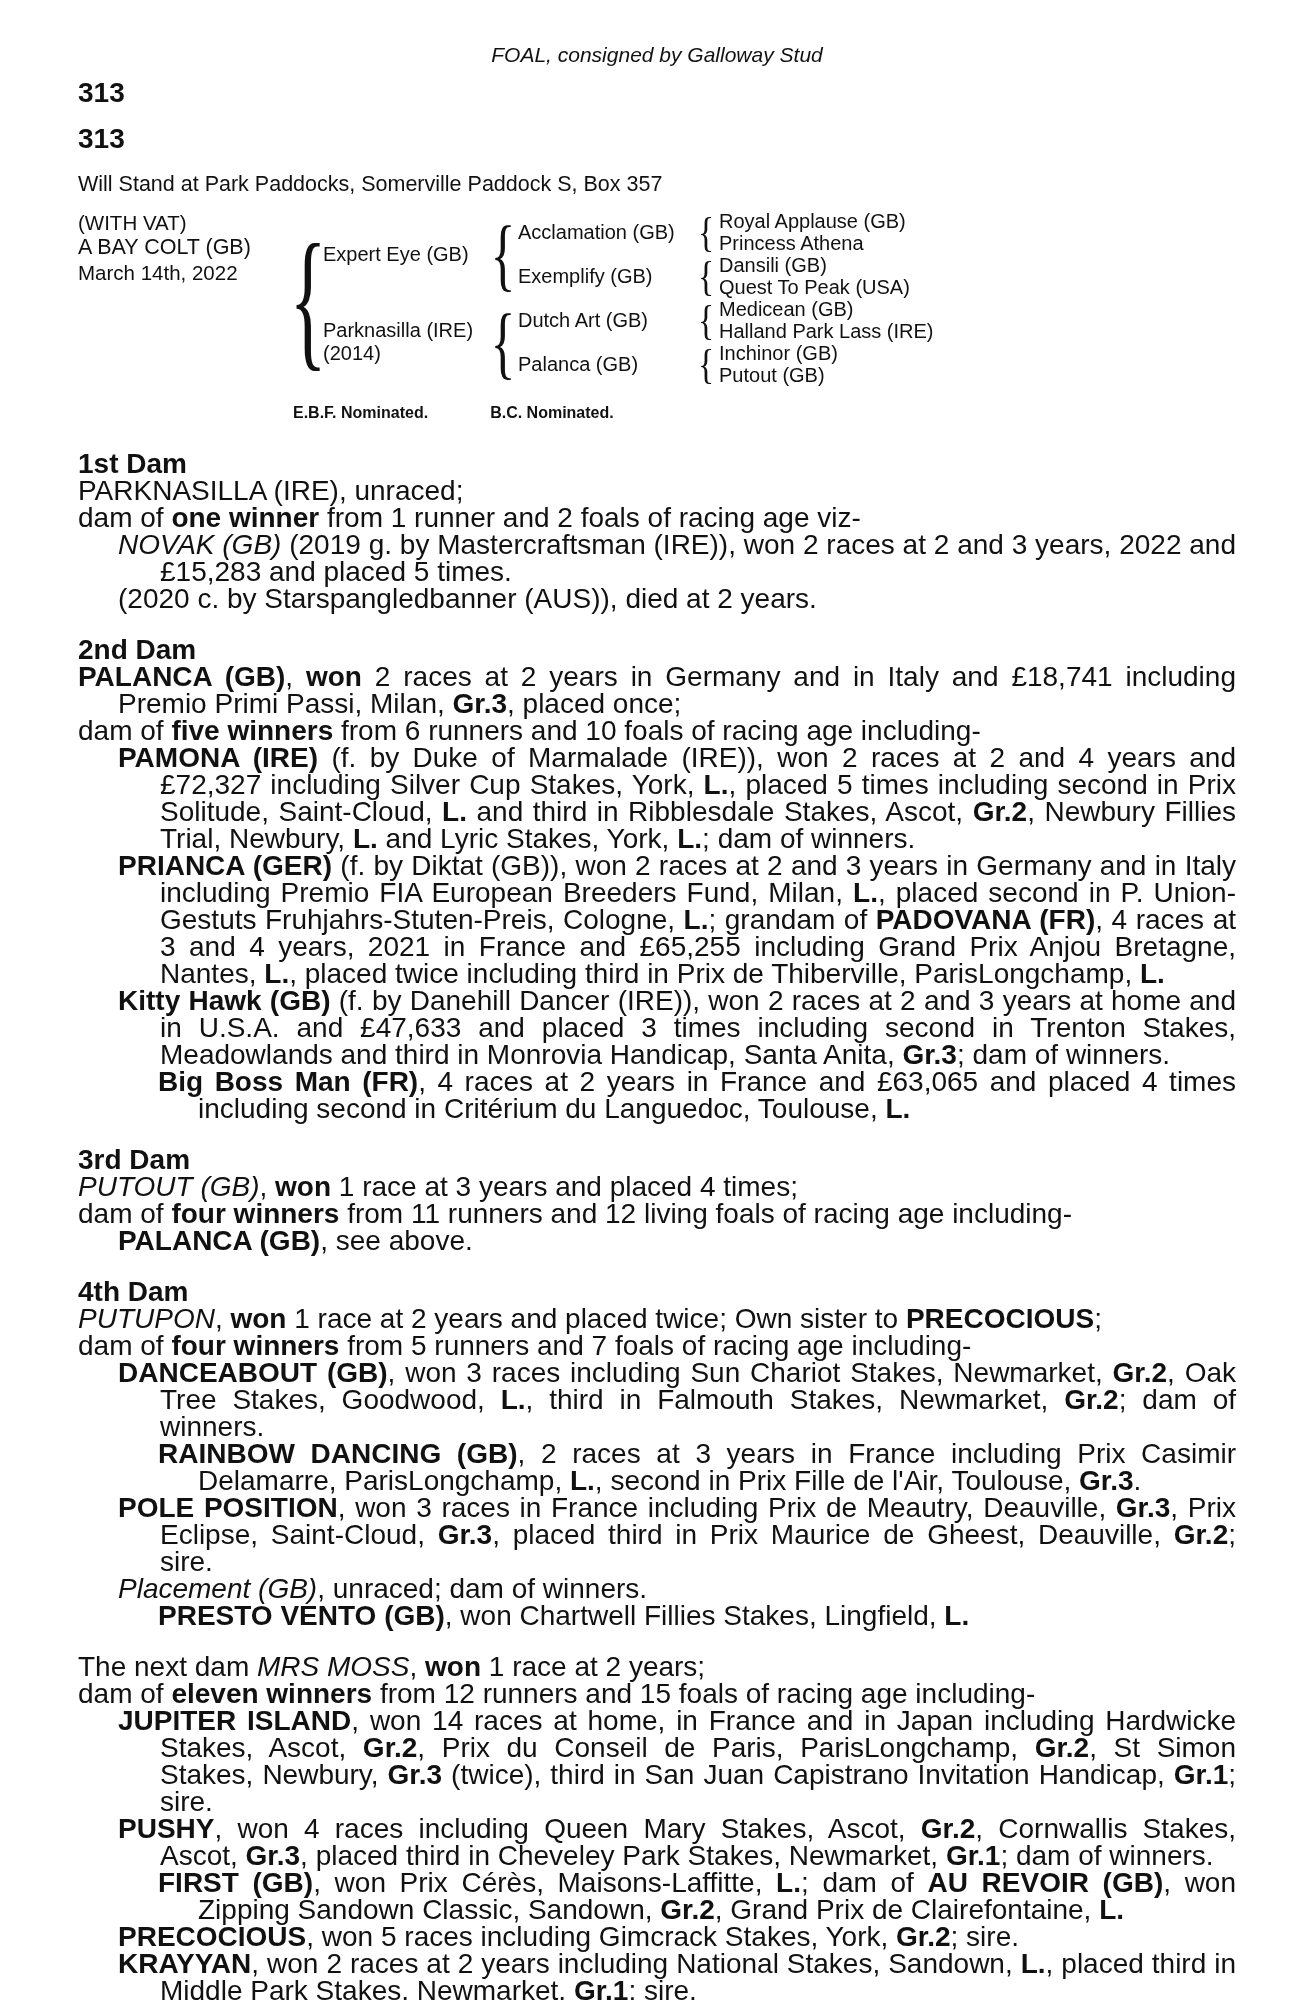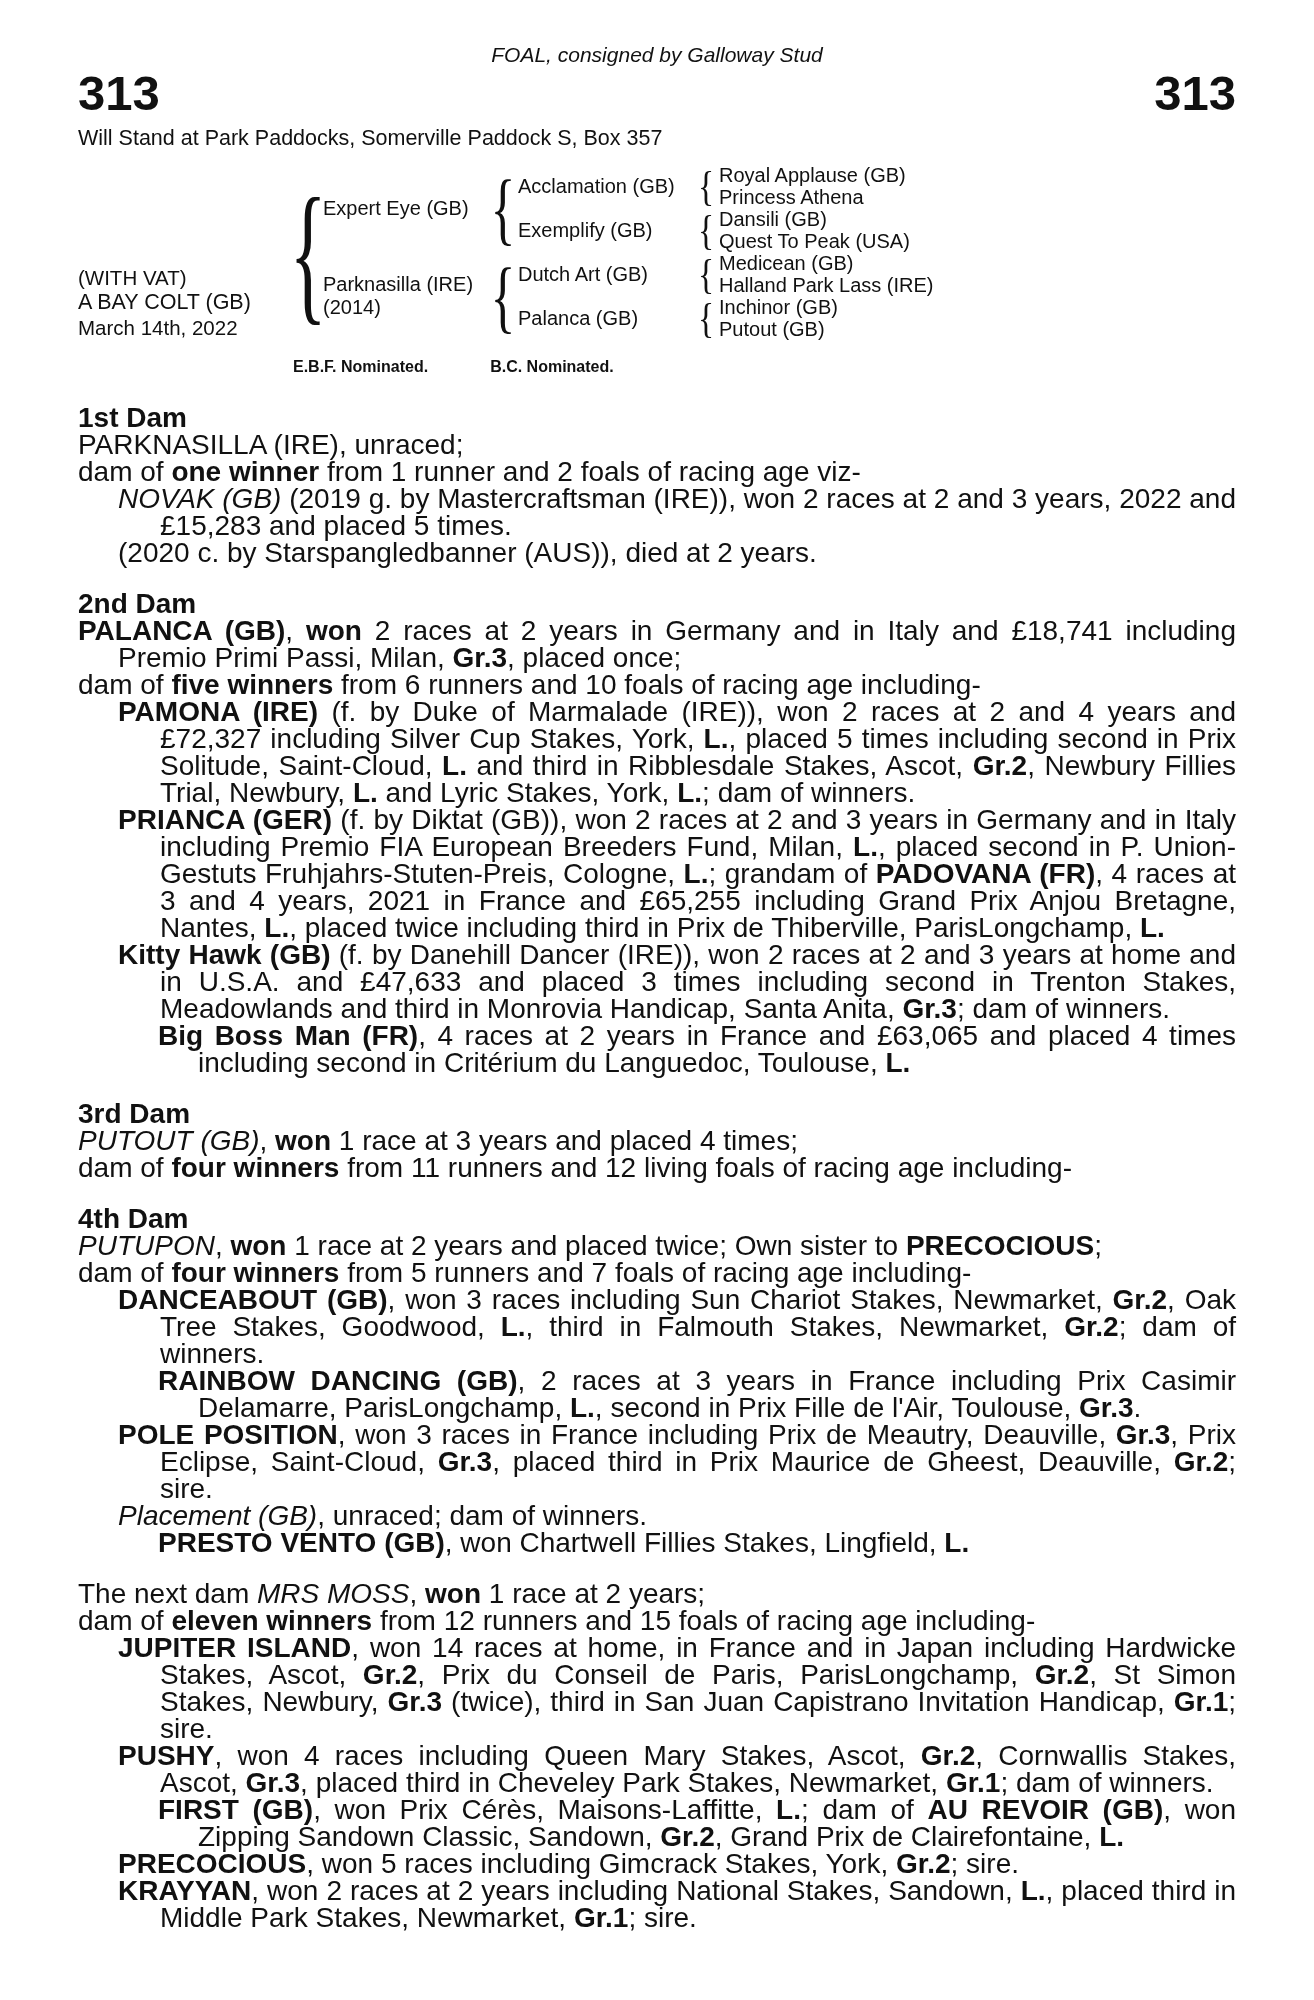--- a/index.html
+++ b/index.html
@@ -13,35 +13,35 @@
     font-family: "Liberation Sans", sans-serif;
     box-sizing: border-box;
     padding: 42px 78px 8px 78px;
     overflow: hidden;
   }
 
   
   .consign { text-align: center; font-style: italic; font-size: 21px; line-height: 26px; }
   .lot-row {
     display: flex; justify-content: space-between; align-items: flex-start;
-    font-weight: bold; font-size: 49px; line-height: 46px; margin-top: 2px;
+    font-weight: bold; font-size: 28px; line-height: 46px; margin-top: 2px; flex-direction: column;
   }
   .stand { font-weight: normal; font-size: 21.5px; line-height: 28px; margin-top: 8px; }
 
   
   .ped-grid {
     display: grid;
     grid-template-columns: 215px 30px 165px 30px 175px 26px 1fr;
     grid-auto-rows: 22px;
     margin-top: 12px;
     font-size: 20px;
   }
   .cell { display: flex; align-items: center; white-space: nowrap; line-height: 22px; }
   .colcell { display: flex; flex-direction: column; justify-content: center; white-space: nowrap; line-height: 23px; }
-  .left-info { grid-column: 1; grid-row: 1 / 9; display: flex; flex-direction: column; justify-content: flex-end; line-height: 25px; font-size: 20.5px; }
+  .left-info { grid-column: 1; grid-row: 1 / 9; display: flex; flex-direction: column; justify-content: flex-start; line-height: 25px; font-size: 20.5px; }
   .left-info .subj { font-weight: normal; font-size: 21.5px; }
   .brace {
     display: flex; align-items: center; justify-content: center;
     font-family: "Liberation Serif", serif; line-height: 1; font-weight: normal; overflow: visible;
   }
   .brace-2 { font-size: 42px; transform: scaleX(0.8); }
   .brace-4 { font-size: 80px; transform: scaleX(0.65); }
   .brace-8 { font-size: 155px; transform: scaleX(0.5); }
   .gc2 { grid-column: 2; } .gc3 { grid-column: 3; } .gc4 { grid-column: 4; }
   .gc5 { grid-column: 5; } .gc6 { grid-column: 6; } .gc7 { grid-column: 7; }
@@ -140,20 +140,21 @@
         <div class="para indent-0"><span>dam of </span><span class="b">five winners</span><span> from 6 runners and 10 foals of racing age including-</span></div>
         <div class="para indent-1"><span class="b">PAMONA (IRE)</span><span> (f. by Duke of Marmalade (IRE)), won 2 races at 2 and 4 years and £72,327 including Silver Cup Stakes, York, </span><span class="b">L.</span><span>, placed 5 times including second in Prix Solitude, Saint-Cloud, </span><span class="b">L.</span><span> and third in Ribblesdale Stakes, Ascot, </span><span class="b">Gr.2</span><span>, Newbury Fillies Trial, Newbury, </span><span class="b">L.</span><span> and Lyric Stakes, York, </span><span class="b">L.</span><span>; dam of winners.</span></div>
         <div class="para indent-1"><span class="b">PRIANCA (GER)</span><span> (f. by Diktat (GB)), won 2 races at 2 and 3 years in Germany and in Italy including Premio FIA European Breeders Fund, Milan, </span><span class="b">L.</span><span>, placed second in P. Union-Gestuts Fruhjahrs-Stuten-Preis, Cologne, </span><span class="b">L.</span><span>; grandam of </span><span class="b">PADOVANA (FR)</span><span>, 4 races at 3 and 4 years, 2021 in France and £65,255 including Grand Prix Anjou Bretagne, Nantes, </span><span class="b">L.</span><span>, placed twice including third in Prix de Thiberville, ParisLongchamp, </span><span class="b">L.</span></div>
         <div class="para indent-1"><span class="b">Kitty Hawk (GB)</span><span> (f. by Danehill Dancer (IRE)), won 2 races at 2 and 3 years at home and in U.S.A. and £47,633 and placed 3 times including second in Trenton Stakes, Meadowlands and third in Monrovia Handicap, Santa Anita, </span><span class="b">Gr.3</span><span>; dam of winners.</span></div>
         <div class="para indent-2"><span class="b">Big Boss Man (FR)</span><span>, 4 races at 2 years in France and £63,065 and placed 4 times including second in Critérium du Languedoc, Toulouse, </span><span class="b">L.</span></div>
       </section>
       <section class="dam-section">
         <div class="sec-heading">3rd Dam</div>
         <div class="para indent-0"><span class="i">PUTOUT (GB)</span><span>, </span><span class="b">won</span><span> 1 race at 3 years and placed 4 times;</span></div>
         <div class="para indent-0"><span>dam of </span><span class="b">four winners</span><span> from 11 runners and 12 living foals of racing age including-</span></div>
+        <div class="para indent-1"><span class="b">PALANCA (GB)</span><span>, see above.</span></div>
       </section>
       <section class="dam-section">
         <div class="sec-heading">4th Dam</div>
         <div class="para indent-0"><span class="i">PUTUPON</span><span>, </span><span class="b">won</span><span> 1 race at 2 years and placed twice; Own sister to </span><span class="b">PRECOCIOUS</span><span>;</span></div>
         <div class="para indent-0"><span>dam of </span><span class="b">four winners</span><span> from 5 runners and 7 foals of racing age including-</span></div>
         <div class="para indent-1"><span class="b">DANCEABOUT (GB)</span><span>, won 3 races including Sun Chariot Stakes, Newmarket, </span><span class="b">Gr.2</span><span>, Oak Tree Stakes, Goodwood, </span><span class="b">L.</span><span>, third in Falmouth Stakes, Newmarket, </span><span class="b">Gr.2</span><span>; dam of winners.</span></div>
         <div class="para indent-2"><span class="b">RAINBOW DANCING (GB)</span><span>, 2 races at 3 years in France including Prix Casimir Delamarre, ParisLongchamp, </span><span class="b">L.</span><span>, second in Prix Fille de l'Air, Toulouse, </span><span class="b">Gr.3</span><span>.</span></div>
         <div class="para indent-1"><span class="b">POLE POSITION</span><span>, won 3 races in France including Prix de Meautry, Deauville, </span><span class="b">Gr.3</span><span>, Prix Eclipse, Saint-Cloud, </span><span class="b">Gr.3</span><span>, placed third in Prix Maurice de Gheest, Deauville, </span><span class="b">Gr.2</span><span>; sire.</span></div>
         <div class="para indent-1"><span class="i">Placement (GB)</span><span>, unraced; dam of winners.</span></div>
         <div class="para indent-2"><span class="b">PRESTO VENTO (GB)</span><span>, won Chartwell Fillies Stakes, Lingfield, </span><span class="b">L.</span></div>

